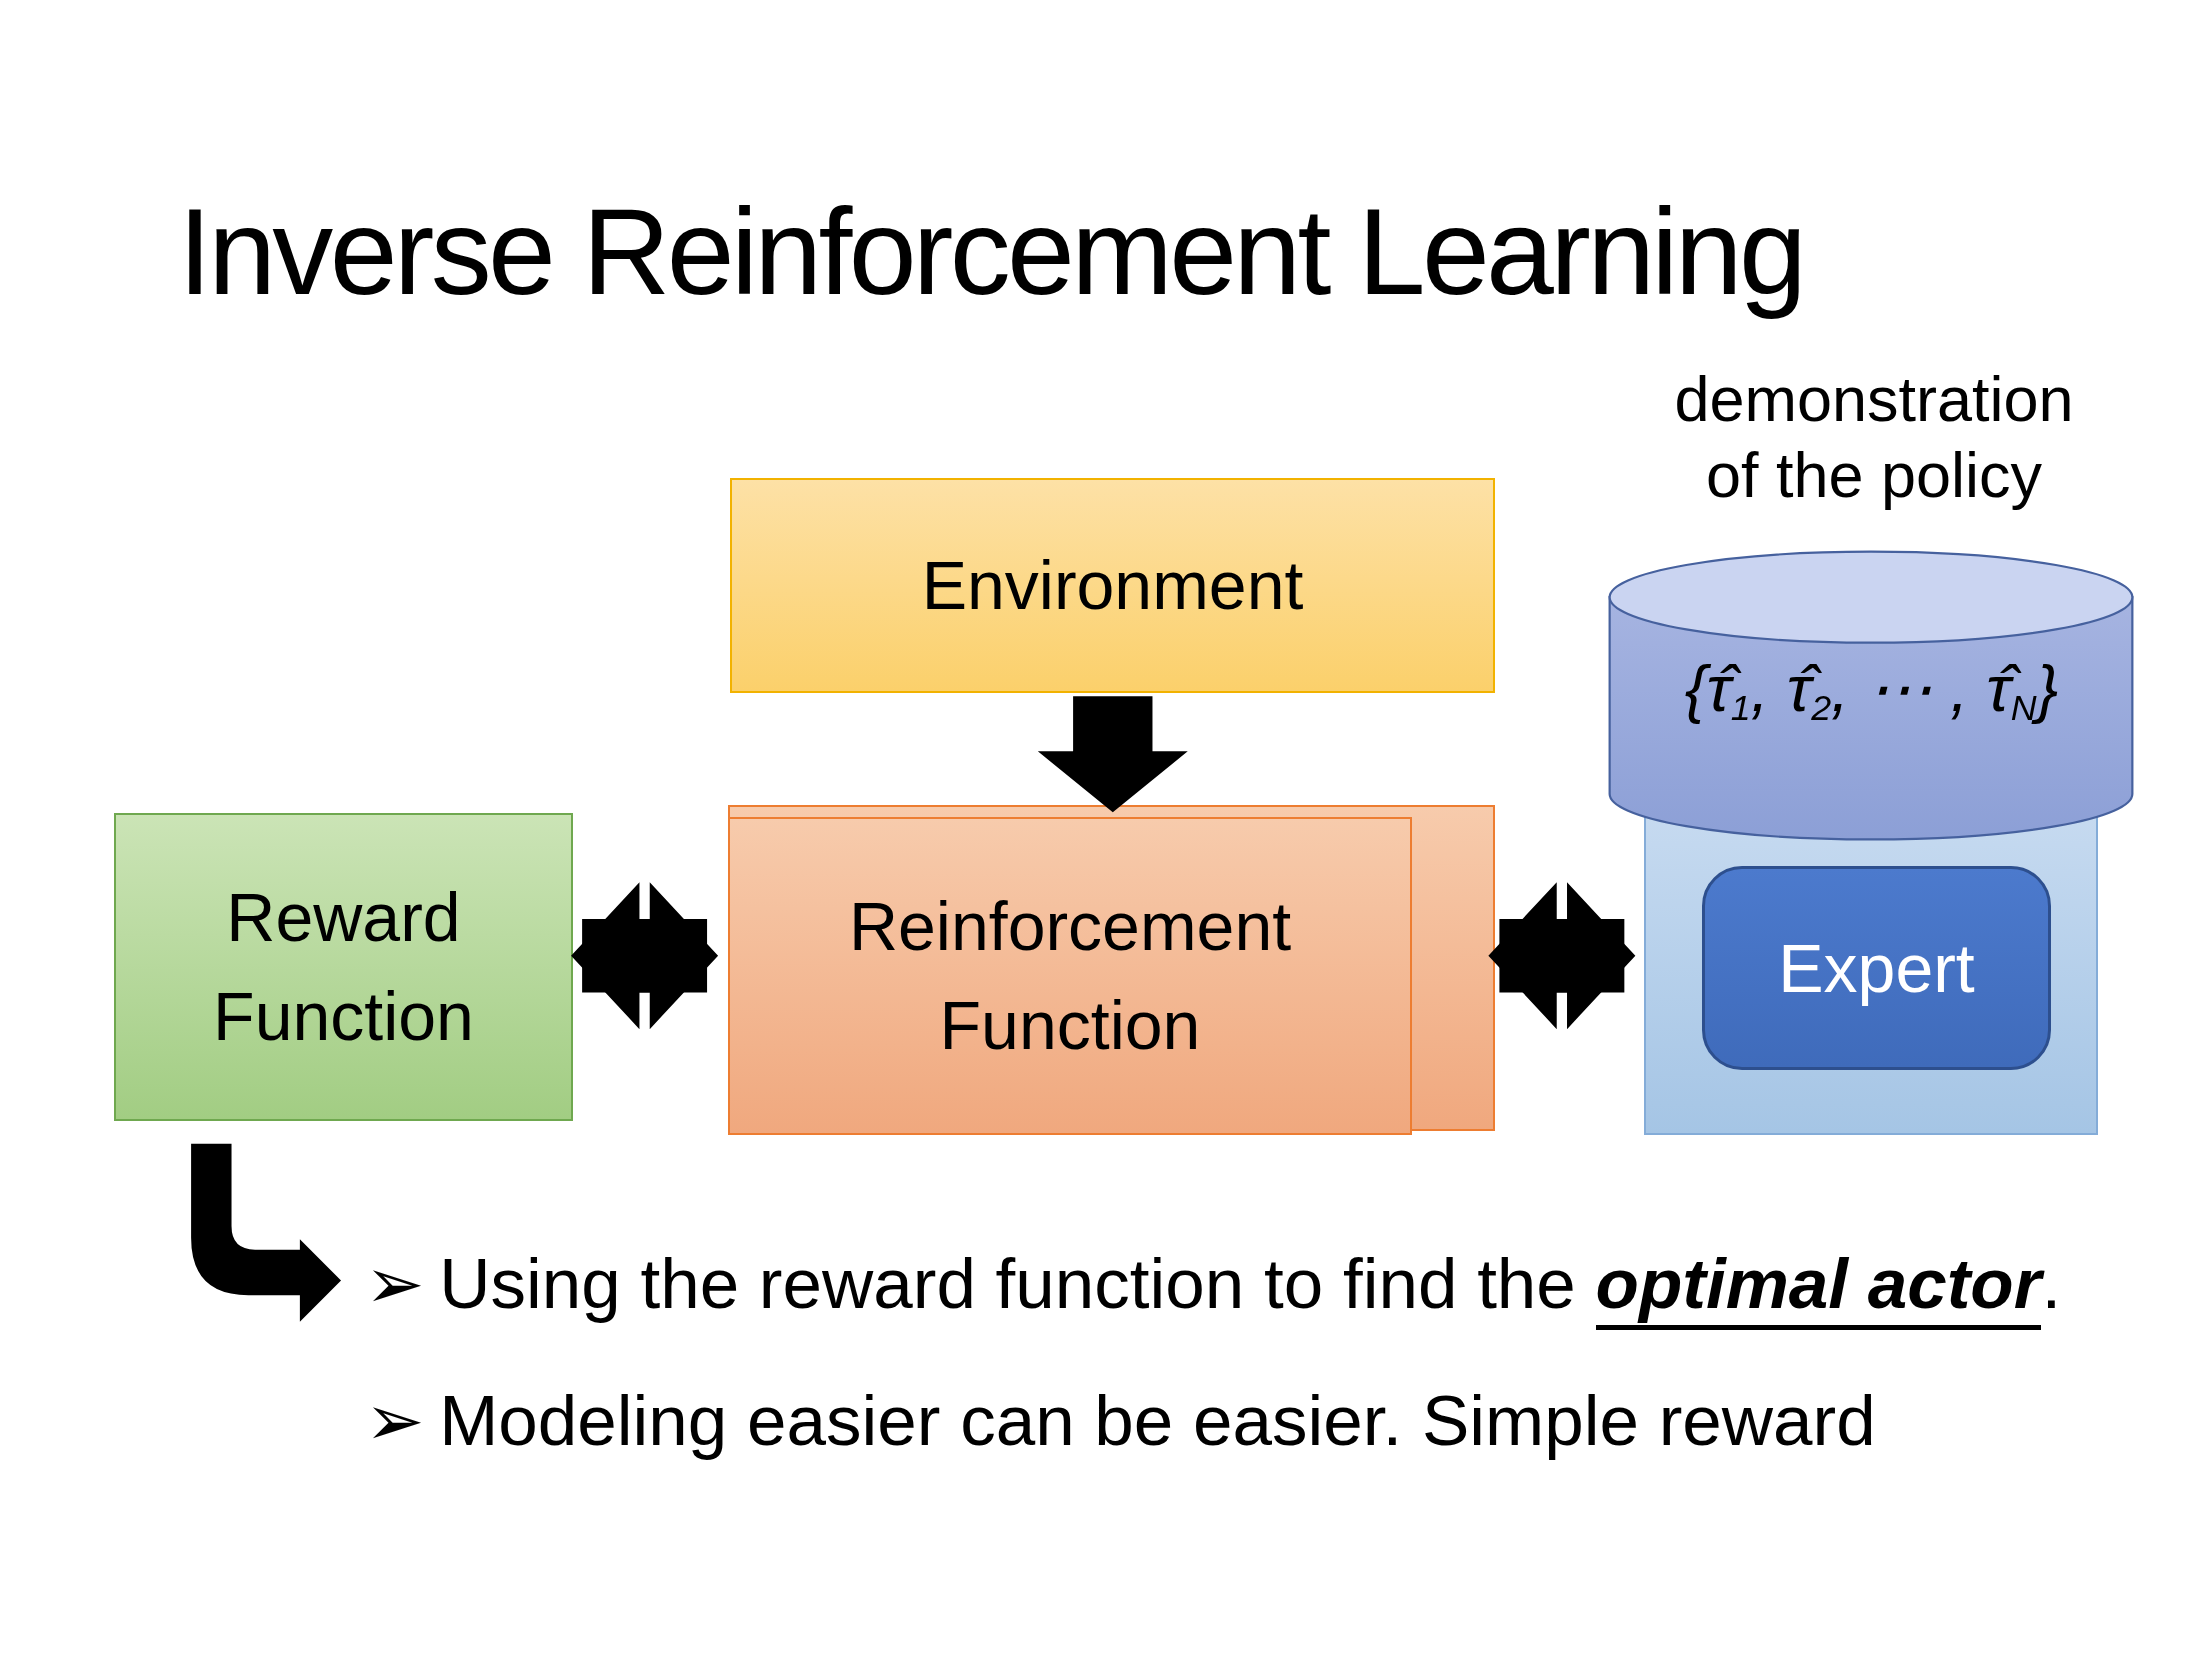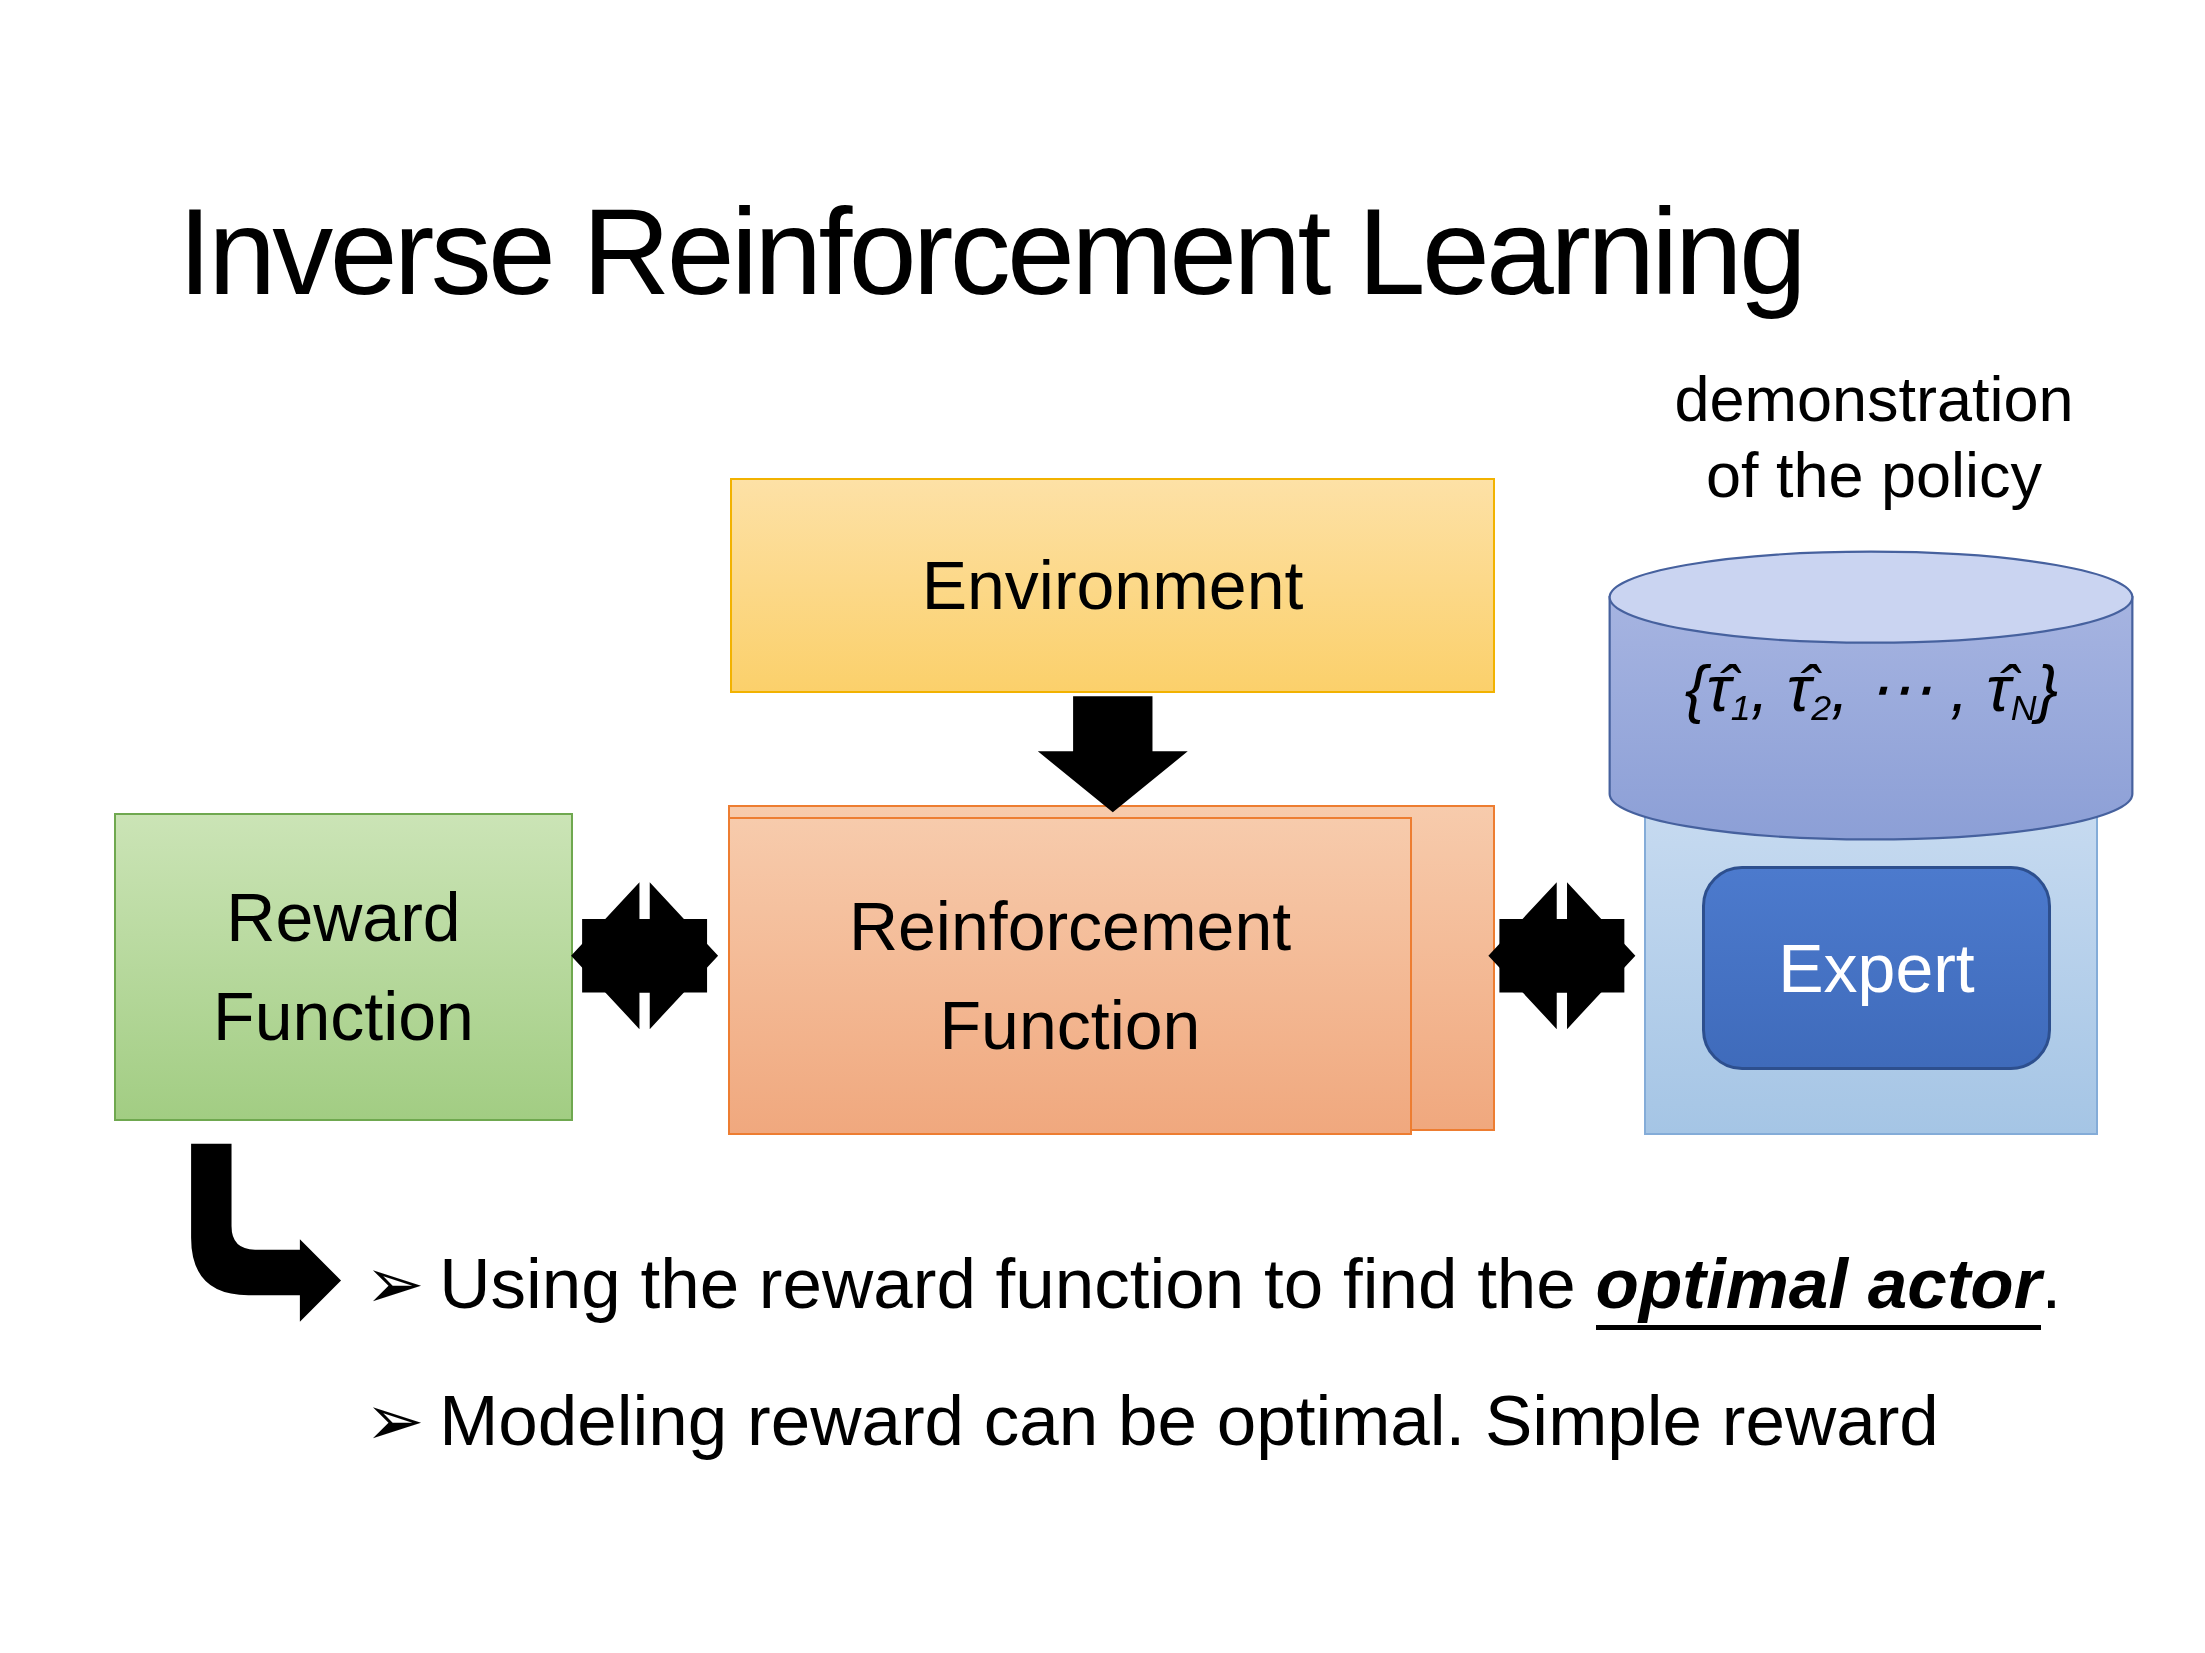--- a/index.html
+++ b/index.html
@@ -174,17 +174,17 @@
 </svg>
 
 <div class="abs bullets">
   <div class="bullet-item">
     <span class="bullet-marker">➢</span>
     <span class="bullet-text"><span>Using the reward function to find the </span><span class="emph">optimal actor</span><span>.</span></span>
   </div>
   <div class="bullet-item">
     <span class="bullet-marker">➢</span>
     <span class="bullet-text">
-      <div>Modeling reward can be optimal. Simple reward</div>
+      <div>Modeling easier can be easier. Simple reward</div>
     </span>
   </div>
 </div>
 
 
 </body></html>

